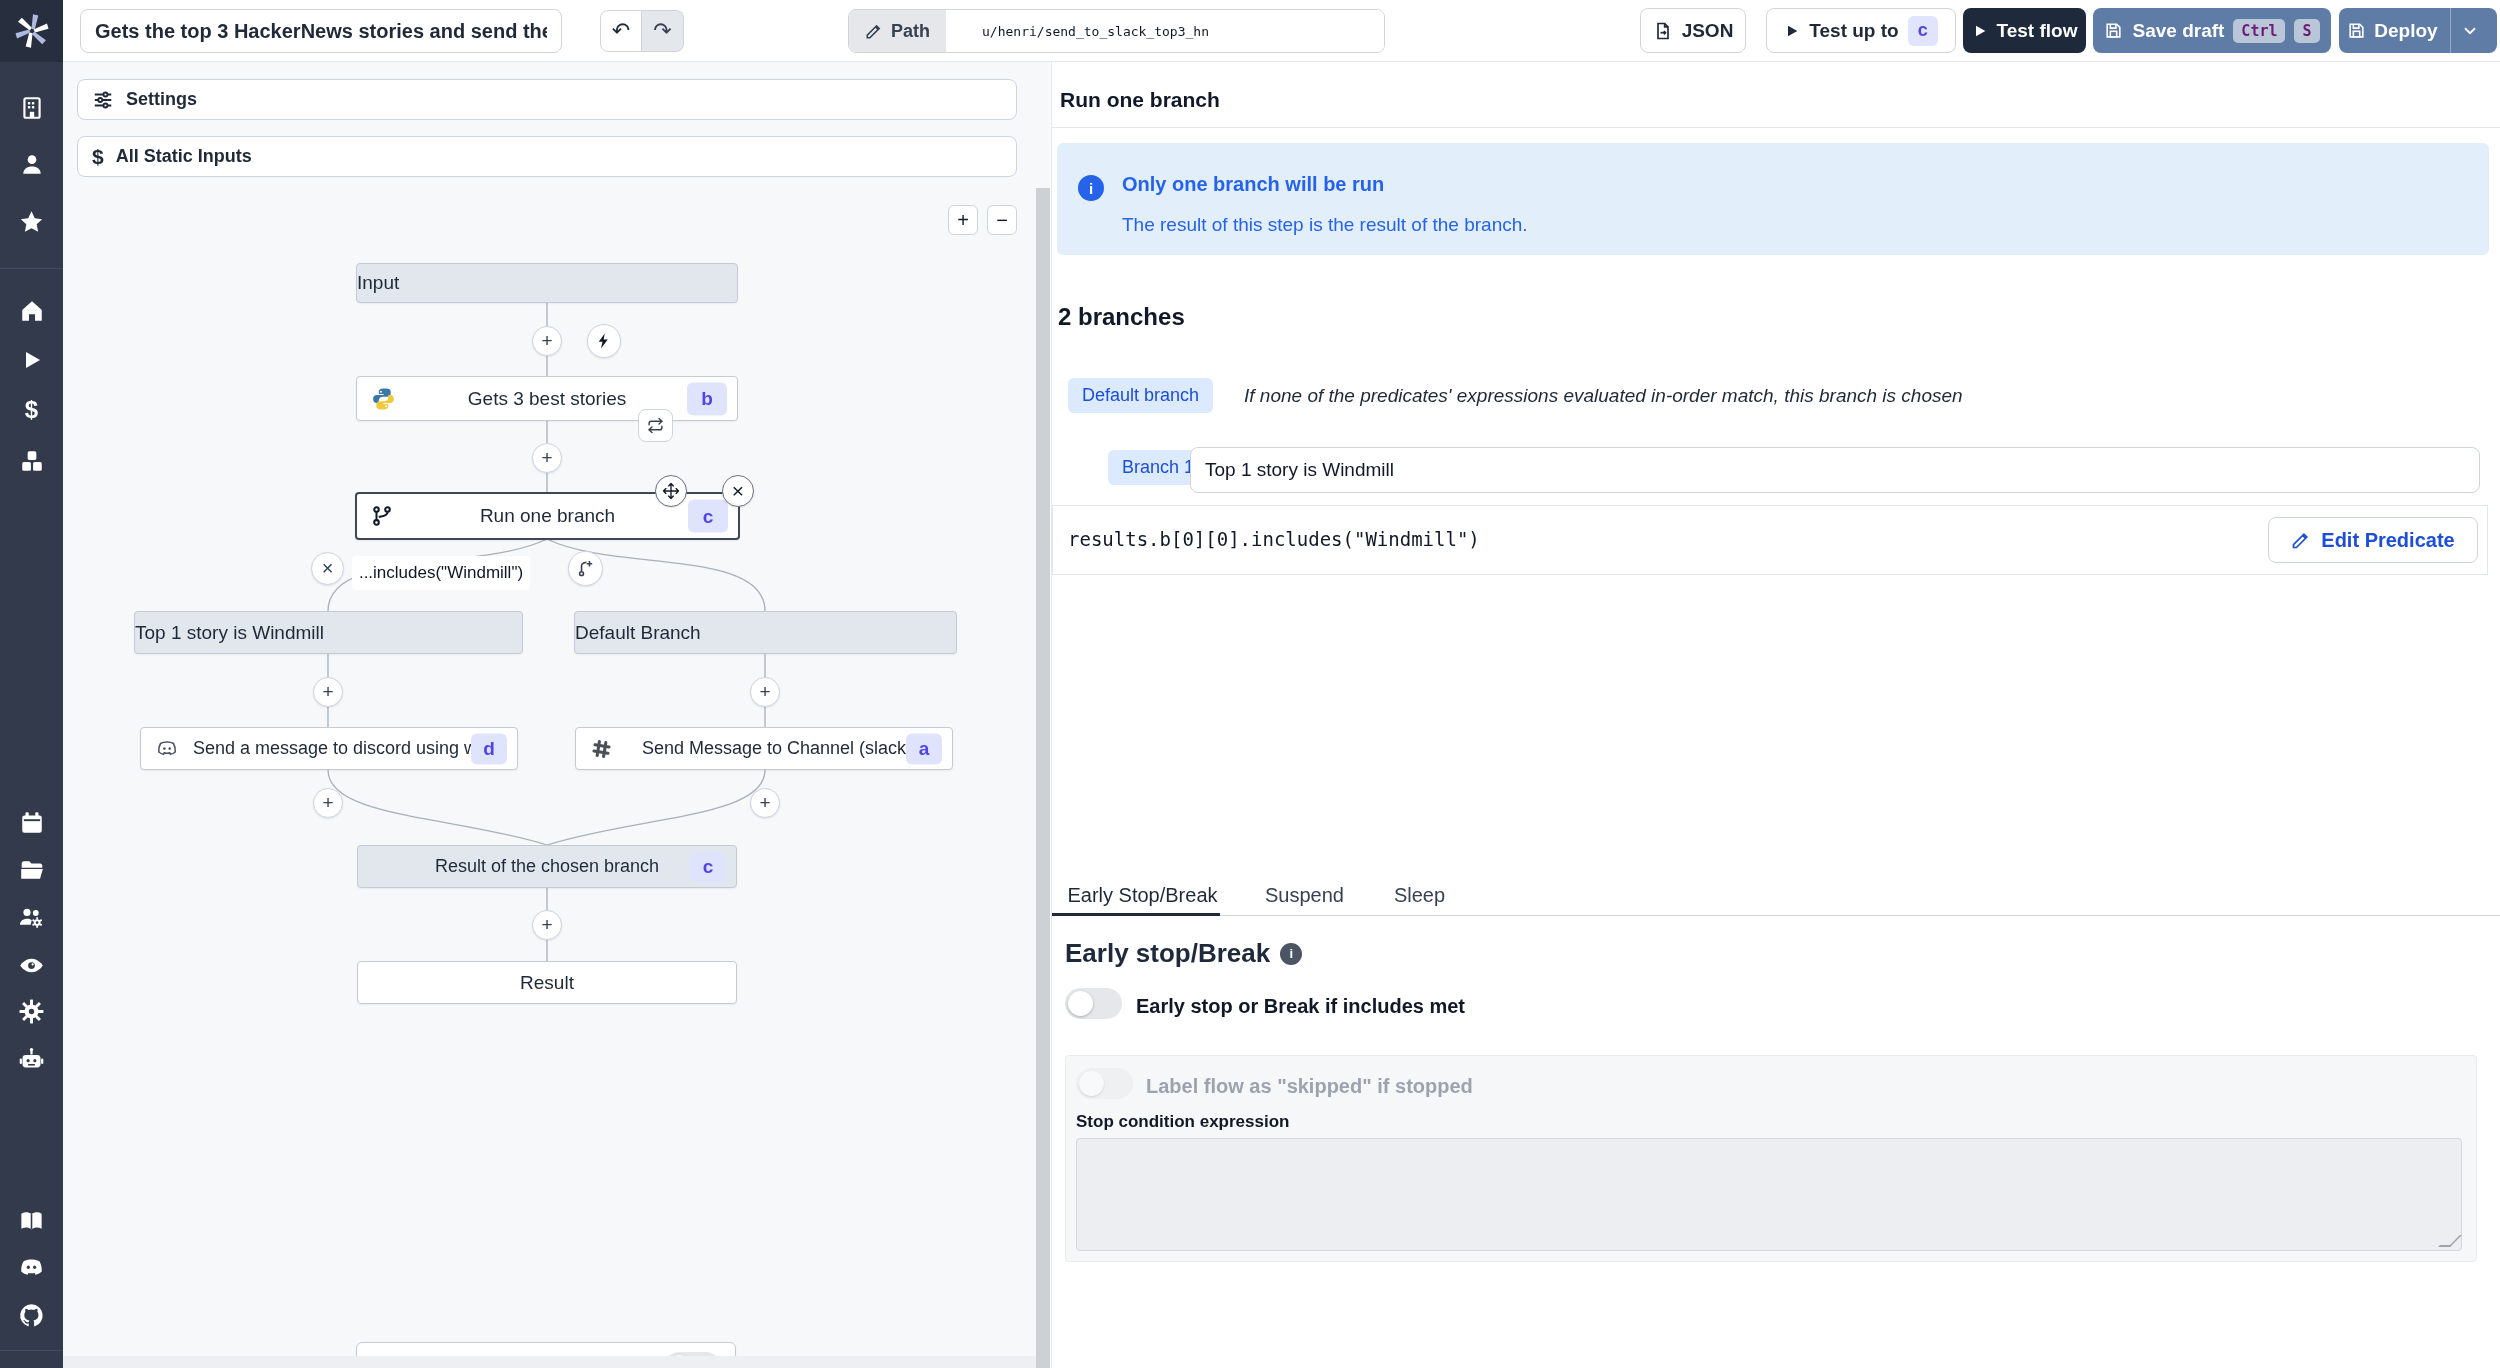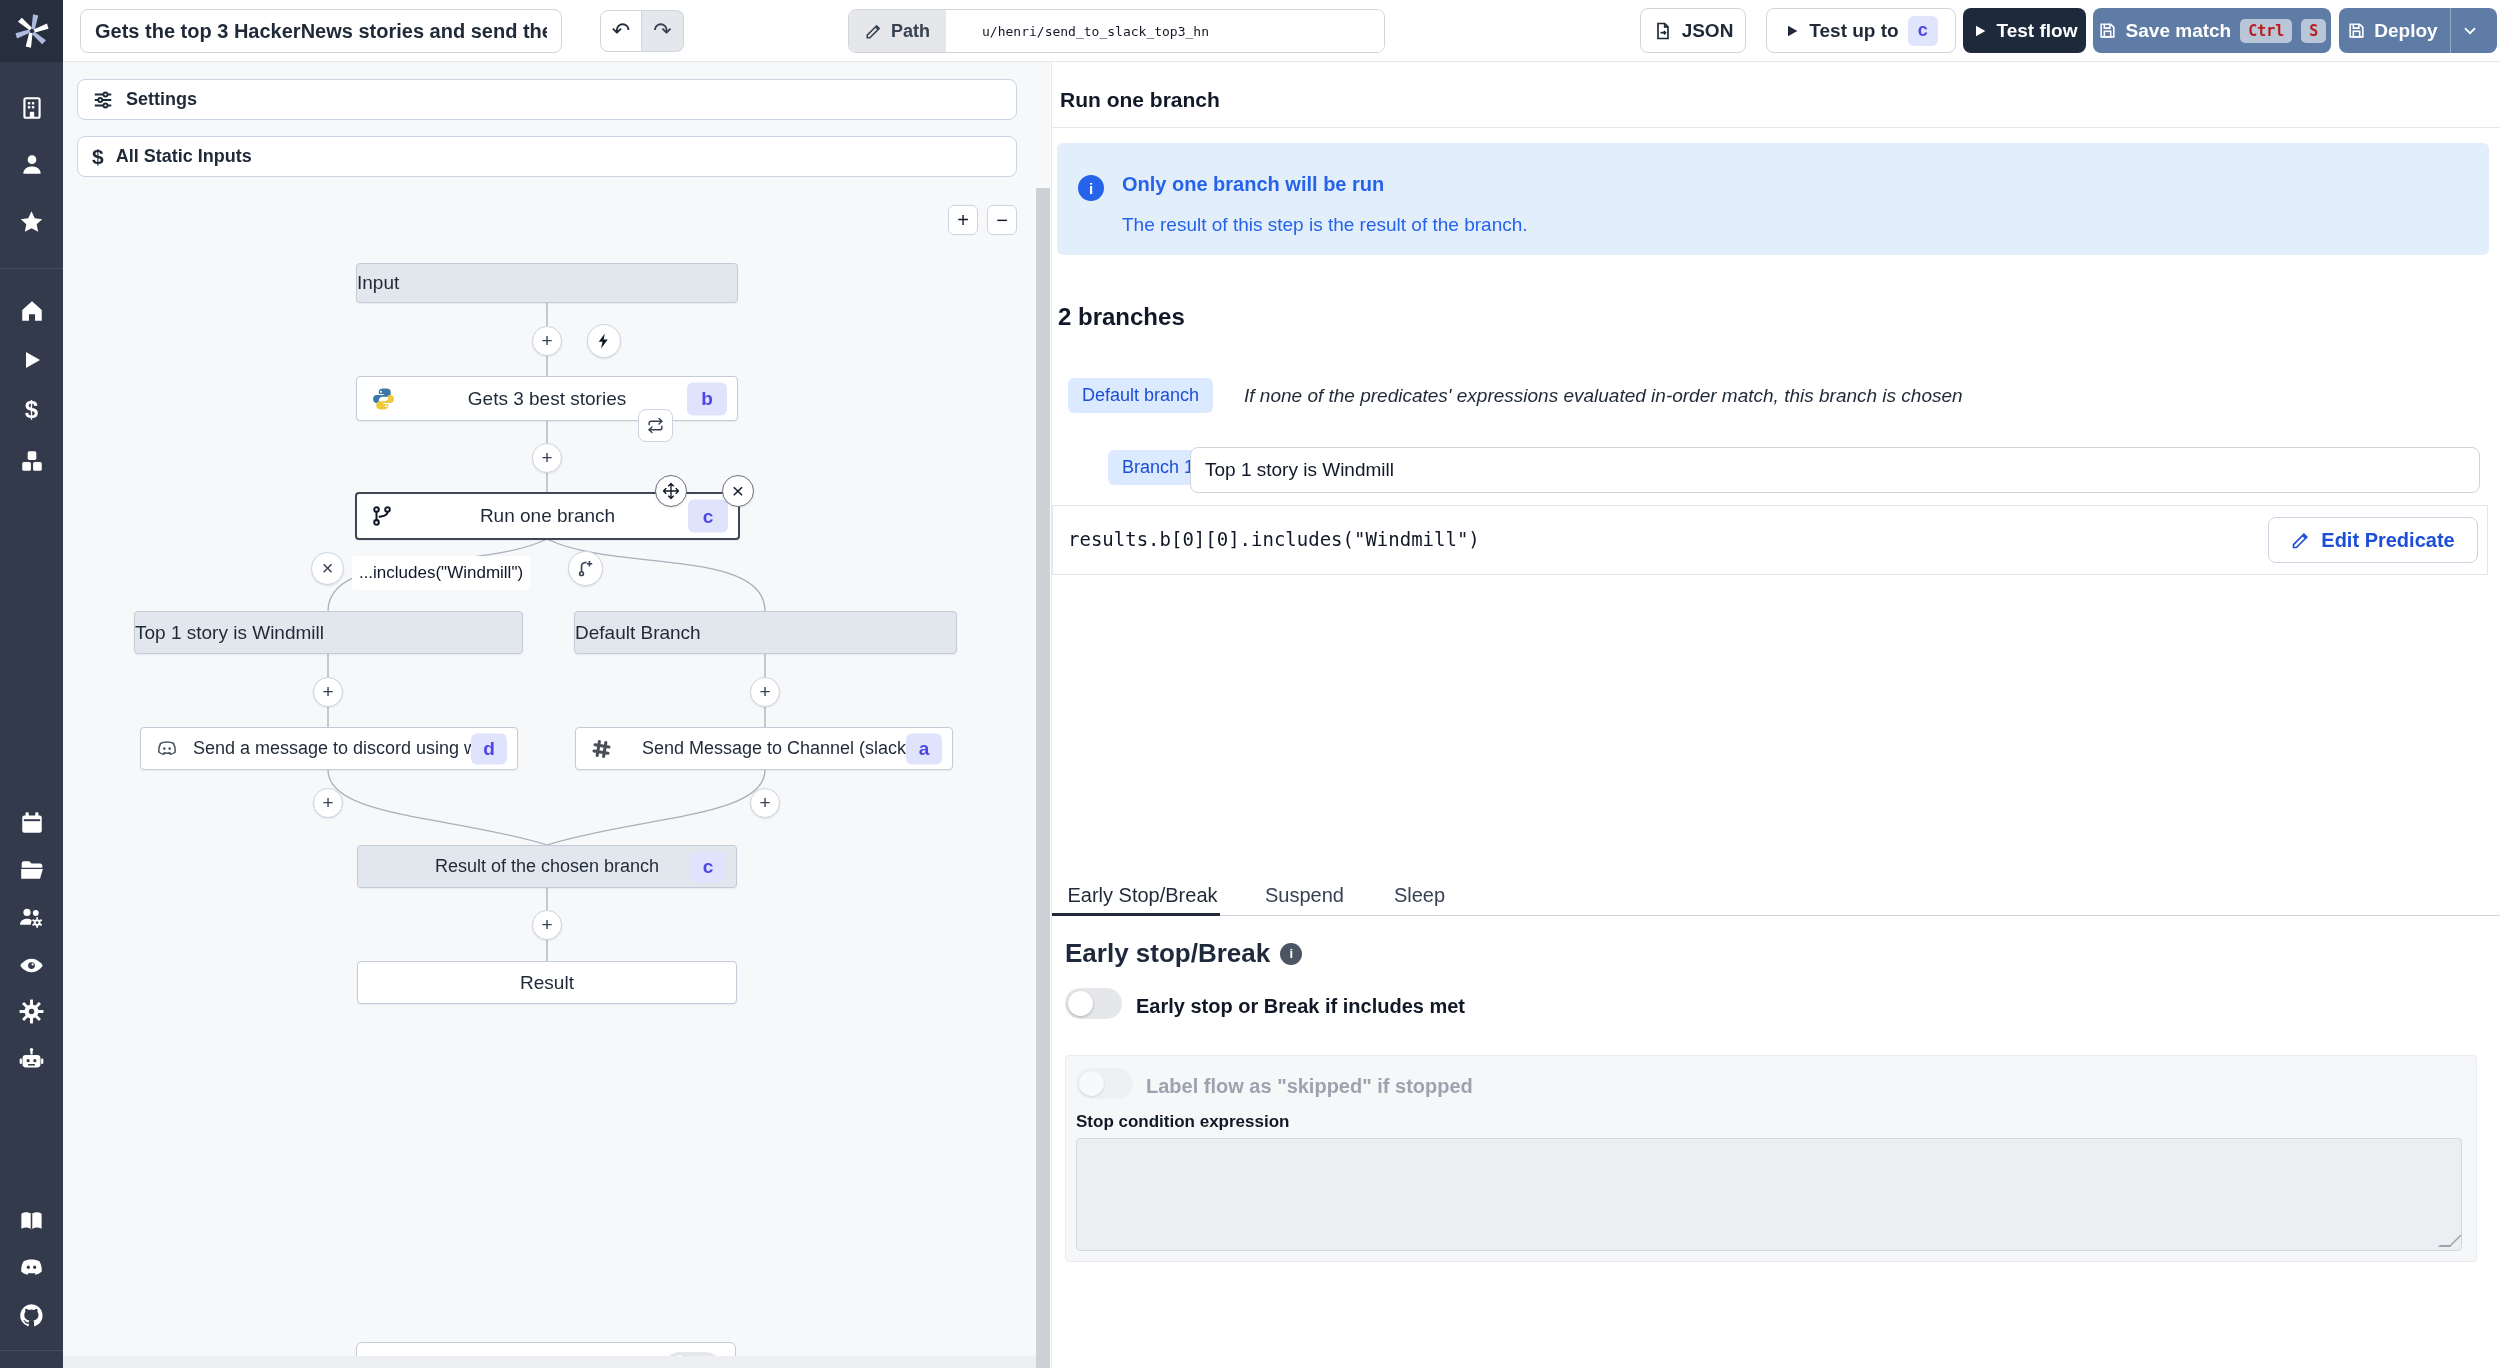--- a/index.html
+++ b/index.html
@@ -7,21 +7,21 @@
   #app { position:relative; width:2500px; height:1368px; background:#fff; overflow:hidden; }
   .abs { position:absolute; }
   .mono { font-family:"DejaVu Sans Mono",monospace; }
 
   
   #topbar { position:absolute; left:0; top:0; width:2500px; height:62px; background:#fff; border-bottom:1px solid #e5e7eb; z-index:5; }
   #logo-block { position:absolute; left:0; top:0; width:63px; height:62px; background:#272e3e; display:flex; align-items:center; justify-content:center; }
   .tb-input { position:absolute; top:9px; height:44px; border:1px solid #d1d5db; border-radius:8px; background:#fff; font-family:"Liberation Sans",sans-serif; font-weight:700; font-size:20px; color:#1f2937; padding:0 14px; }
   .tb-btn { position:absolute; top:8px; height:45px; border-radius:8px; display:flex; align-items:center; justify-content:center; gap:9px; font-size:19px; font-weight:700; cursor:pointer; }
   .tb-btn.light { background:#fff; border:1px solid #d1d5db; color:#1f2937; }
-  .kbd { background:#b9c6d8; color:#b91c1c; border-radius:5px; padding:3px 8px; font-size:15px; font-weight:700; font-family:"DejaVu Sans Mono",monospace; }
+  .kbd { background:#b9c6d8; color:#701a75; border-radius:5px; padding:3px 8px; font-size:15px; font-weight:700; font-family:"DejaVu Sans Mono",monospace; }
   .badge-key { background:#e0e4fc; color:#4f46e5; border-radius:6px; width:30px; height:30px; display:flex; align-items:center; justify-content:center; font-weight:700; font-size:18px; }
 
   
   #rail { position:absolute; left:0; top:62px; width:63px; height:1306px; background:#323a4c; z-index:4; }
   .rail-icon { position:absolute; left:0; width:63px; height:34px; display:flex; align-items:center; justify-content:center; cursor:pointer; color:#fff; font-size:24px; font-weight:700; }
   .rail-div { position:absolute; left:0; width:63px; height:1px; background:#454e61; }
 
   
   #flow-panel-bg { position:absolute; left:63px; top:62px; width:987px; height:1306px; background:#f6f8fa; z-index:0; }
   #detail-panel-bg { position:absolute; left:1051px; top:62px; width:1449px; height:1306px; background:#fff; border-left:1px solid #e5e7eb; z-index:0; }
@@ -130,21 +130,21 @@
     </div>
 
     <div class="tb-btn" style="left:2093px;width:238px;background:#5e7ca6;color:#fff;">
       <svg width="19" height="19" viewBox="0 0 24 24">
           <g stroke="#fff" stroke-width="2" fill="none">
             <path d="M4 4h12l4 4v12H4z"></path>
             <path d="M8 4v5h7V4"></path>
             <rect x="8" y="13" width="8" height="7"></rect>
           </g>
         </svg>
-      <span>Save match</span>
+      <span>Save draft</span>
       <span class="kbd">Ctrl</span>
       <span class="kbd">S</span>
     </div>
 
     <div class="tb-btn" style="left:2339px;width:158px;background:#5e7ca6;color:#fff;gap:0;">
       <svg width="19" height="19" viewBox="0 0 24 24" style="margin-right:8px;">
           <g stroke="#fff" stroke-width="2" fill="none">
             <path d="M4 4h12l4 4v12H4z"></path>
             <path d="M8 4v5h7V4"></path>
             <rect x="8" y="13" width="8" height="7"></rect>

